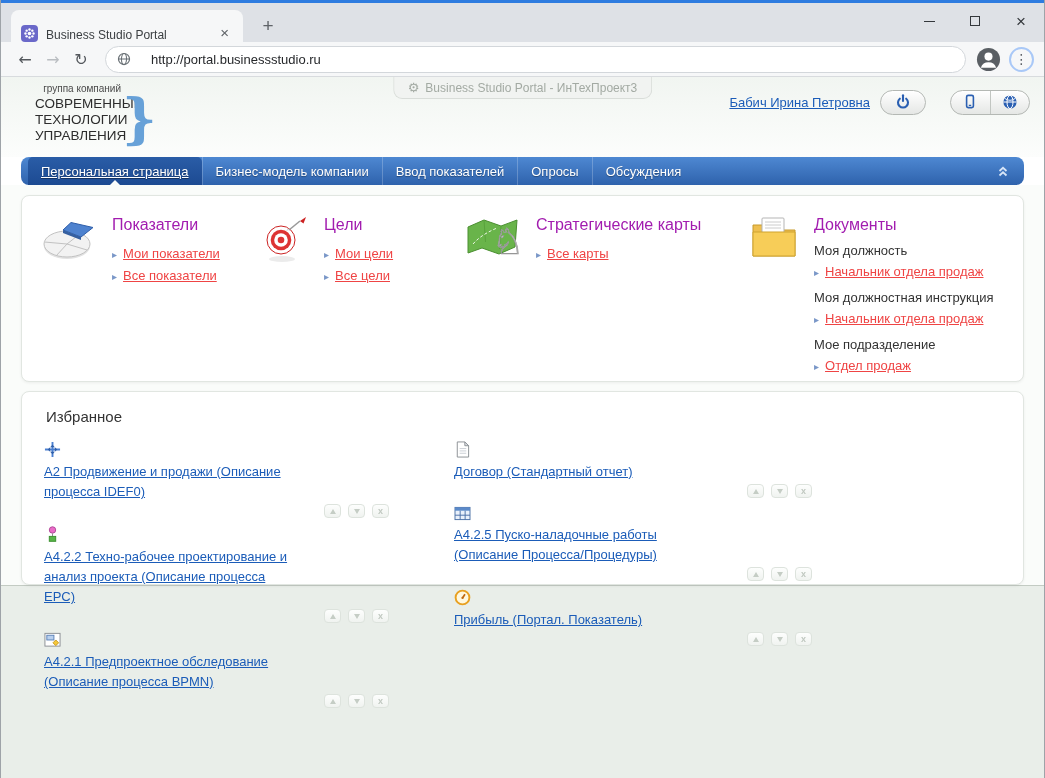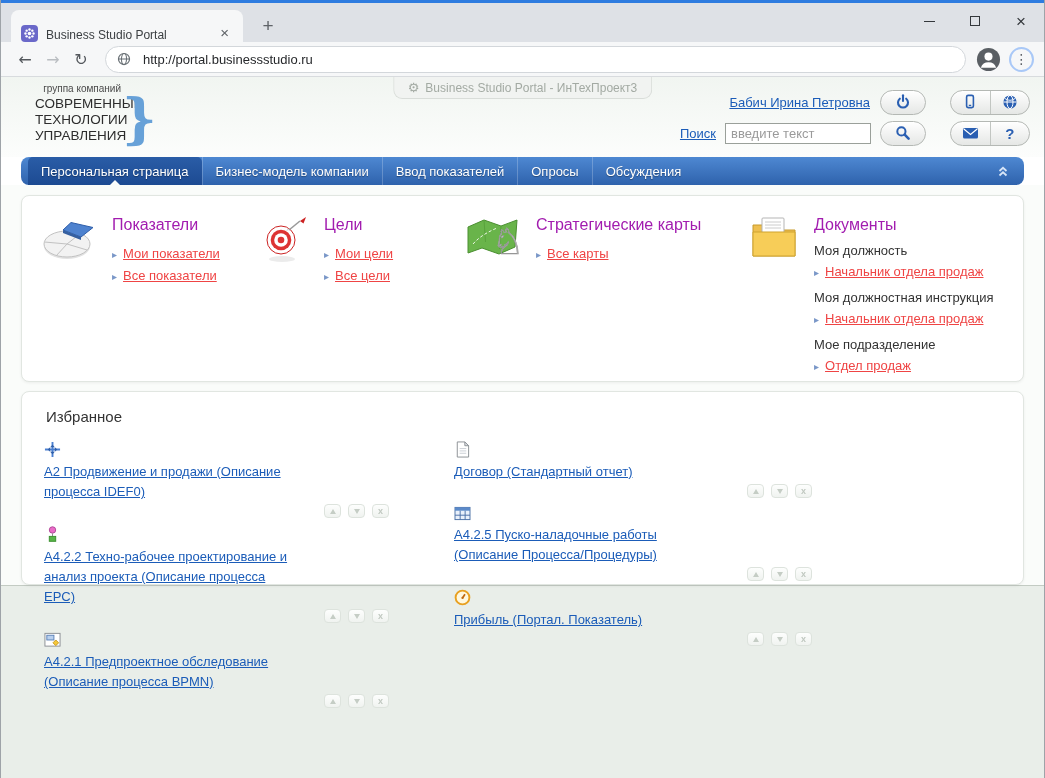--- a/index.html
+++ b/index.html
@@ -27,21 +27,21 @@
   .max-glyph { width:10px; height:10px; border:1px solid #33373b; display:block; }
   .close-glyph { font-size:17px; color:#33373b; line-height:1; }
 
   .toolbar { height:35px; background:#f6f7f8; border-bottom:1px solid #d8dbde; display:flex;
     align-items:center; padding:0 10px; }
   .navglyph { font-family:"DejaVu Sans", sans-serif; font-size:16px; width:28px; text-align:center;
     color:#54585d; flex:none; }
   .navglyph.disabled { color:#b9bdc1; }
   .urlbar { flex:1; height:27px; background:#fff; border:1px solid #d3d7db; border-radius:14px;
     margin:0 10px; display:flex; align-items:center; padding:0 11px; }
-  .url-text { font-size:13px; color:#26282b; margin-left:12px; }
+  .url-text { font-size:13px; color:#26282b; margin-left:20px; }
   .avatar { width:25px; height:25px; flex:none; margin-right:8px; }
   .menu-ring { width:25px; height:25px; border-radius:50%; border:2px solid #a9c8f7; color:#5f6368;
     display:flex; align-items:center; justify-content:center; font-size:14px; flex:none;
     font-family:"DejaVu Sans", sans-serif; }
 
   
   .site-header { position:relative; height:80px; background:linear-gradient(#f1f5f1,#fcfdfc); }
   .logo { position:absolute; left:34px; top:6px; width:86px; text-align:right; }
   .logo-small { font-size:10px; color:#4a4a4a; margin-bottom:2px; white-space:nowrap;text-align:right; }
   .logo-line { font-size:13.5px; color:#2d2d2d; line-height:16px; white-space:nowrap; }
@@ -71,21 +71,21 @@
   .hcell + .hcell { border-left:1px solid #c2c6c2; }
   .help-q { font-size:15px; font-weight:bold; color:#2a5fb2; }
 
   
   .navbar { position:relative; height:28px; margin:0 20px; border-radius:8px;
     background:linear-gradient(#4e88d2,#2e62ac); display:flex; align-items:stretch;
     padding-left:7px; }
   .ntab { display:flex; align-items:center; padding:0 13px; font-size:13px; color:#fff;
     text-shadow:0 1px 1px rgba(0,0,0,0.35); cursor:pointer; white-space:nowrap; position:relative; }
   .ntab + .ntab { border-left:1px solid rgba(255,255,255,0.22); }
-  .ntab.active { background:linear-gradient(#2a5da7,#1c4a92); border-radius:5px 5px 0 0; }
+  .ntab.active { background:linear-gradient(#2a5da7,#1c4a92); border-radius:5px 5px 0 0;text-decoration:underline; }
   .ntab.active::after { content:""; position:absolute; bottom:0; left:50%; margin-left:-5px;
     border-left:5px solid transparent; border-right:5px solid transparent;
     border-bottom:5px solid #fafcfa; }
   .ncollapse { margin-left:auto; width:42px; display:flex; align-items:center; justify-content:center;
     cursor:pointer; }
 
   
   .content { height:400px; background:#fafcfa; padding:10px 20px 0; }
   .panel { background:#fff; border:1px solid #e1e6e1; border-radius:8px;
     box-shadow:0 1px 3px rgba(0,0,0,0.06); }
@@ -216,42 +216,20 @@
           <div class="hcell">
             <svg width="16" height="16" viewBox="0 0 16 16">
                 <circle cx="8" cy="8" r="6.6" fill="#2a5fb2"></circle>
                 <ellipse cx="8" cy="8" rx="3" ry="6.6" fill="none" stroke="#fff" stroke-width="1"></ellipse>
                 <line x1="1.4" y1="8" x2="14.6" y2="8" stroke="#fff" stroke-width="1"></line>
                 <path d="M2.6 4.3 a9 9 0 0 0 10.8 0" fill="none" stroke="#fff" stroke-width="0.9"></path>
               </svg>
           </div>
         </div>
       </div>
-      <div class="hrow">
-        <a class="hlink search-link">Поиск</a>
-        <input class="search-input" placeholder="введите текст" style="">
-        <div class="hbtn single">
-          <svg width="16" height="16" viewBox="0 0 16 16">
-              <circle cx="6.4" cy="6.4" r="4.1" fill="none" stroke="#2a5fb2" stroke-width="2"></circle>
-              <line x1="9.7" y1="9.7" x2="13.6" y2="13.6" stroke="#2a5fb2" stroke-width="2.6" stroke-linecap="round"></line>
-            </svg>
-        </div>
-        <div class="hspacer"></div>
-        <div class="hgroup">
-          <div class="hcell">
-            <svg width="17" height="14" viewBox="0 0 17 14">
-                <rect x="1" y="2" width="15" height="10.5" rx="1.5" fill="#2a5fb2"></rect>
-                <path d="M1.8 3 L8.5 8.4 L15.2 3" fill="none" stroke="#fff" stroke-width="1.2"></path>
-              </svg>
-          </div>
-          <div class="hcell">
-            <span class="help-q">?</span>
-          </div>
-        </div>
-      </div>
     </div>
   </div>
 
   <div class="navbar">
     <div class="ntab active">Персональная страница</div>
     <div class="ntab">Бизнес-модель компании</div>
     <div class="ntab">Ввод показателей</div>
     <div class="ntab">Опросы</div>
     <div class="ntab">Обсуждения</div>
     <div class="ncollapse">

